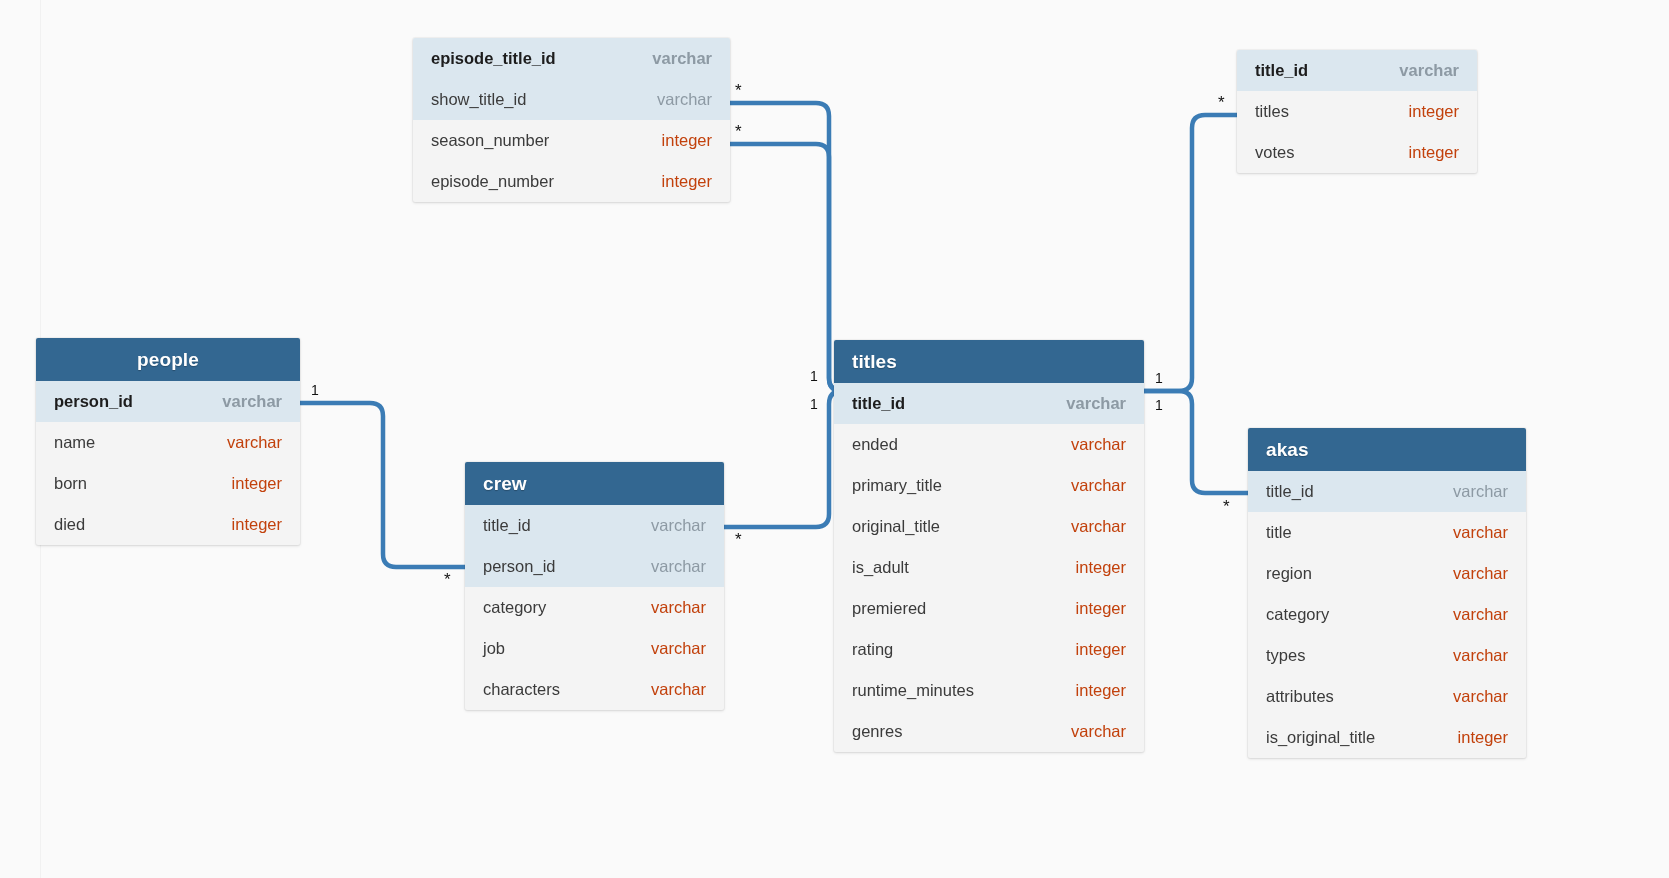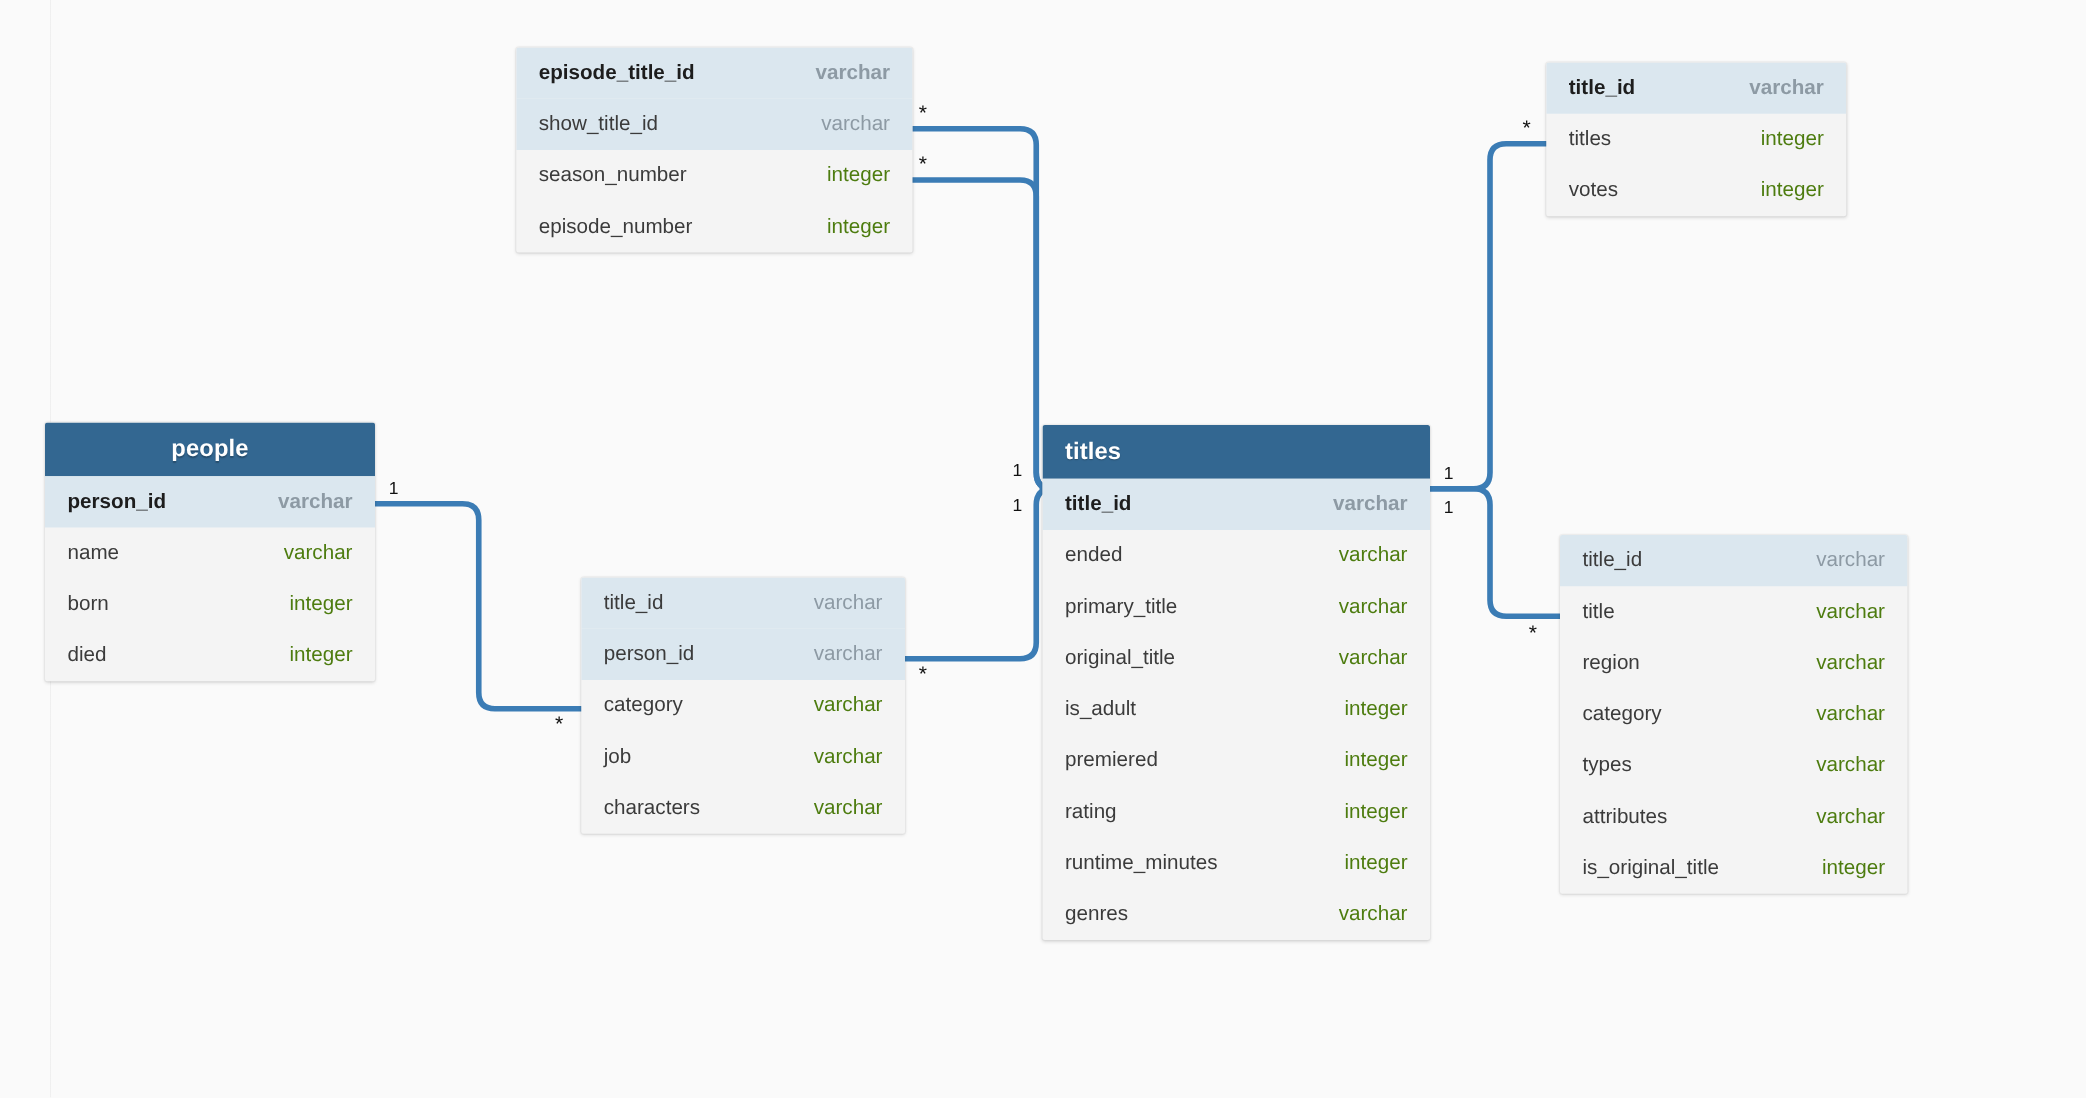--- a/index.html
+++ b/index.html
@@ -49,21 +49,21 @@
     height:41px;
     padding:0 18px;
     box-sizing:border-box;
     font-size:16.5px;
     color:#3b3b3b;
   }
   .row.key{ background:#dbe7ef; }
   .row.key.bold .col-name{ font-weight:bold; color:#1d1d1d; }
   .row.key .col-type{ color:#8d9aa4; }
   .col-name{ white-space:nowrap; }
-  .col-type{ color:#4d7c0f; white-space:nowrap; margin-left:26px; }
+  .col-type{ color:#c2410c; white-space:nowrap; margin-left:26px; }
   .row.key.bold .col-type{ font-weight:bold; }
 
   .card{
     position:absolute;z-index:3;
     font-size:14px;
     color:#111;
     font-family:"Liberation Sans", sans-serif;
     line-height:1;
   }
   .card.star{ font-size:17px; }
@@ -191,20 +191,21 @@
         <div class="row">
           <span class="col-name">runtime_minutes</span>
           <span class="col-type">integer</span>
         </div>
         <div class="row">
           <span class="col-name">genres</span>
           <span class="col-type">varchar</span>
         </div>
       </div>
       <div class="table-box" style="left: 465px; top: 462px; width: 259px;">
+        <div class="table-header">crew</div>
         <div class="row key">
           <span class="col-name">title_id</span>
           <span class="col-type">varchar</span>
         </div>
         <div class="row key">
           <span class="col-name">person_id</span>
           <span class="col-type">varchar</span>
         </div>
         <div class="row">
           <span class="col-name">category</span>
@@ -213,20 +214,21 @@
         <div class="row">
           <span class="col-name">job</span>
           <span class="col-type">varchar</span>
         </div>
         <div class="row">
           <span class="col-name">characters</span>
           <span class="col-type">varchar</span>
         </div>
       </div>
       <div class="table-box" style="left: 1248px; top: 428px; width: 278px;">
+        <div class="table-header">akas</div>
         <div class="row key">
           <span class="col-name">title_id</span>
           <span class="col-type">varchar</span>
         </div>
         <div class="row">
           <span class="col-name">title</span>
           <span class="col-type">varchar</span>
         </div>
         <div class="row">
           <span class="col-name">region</span>

